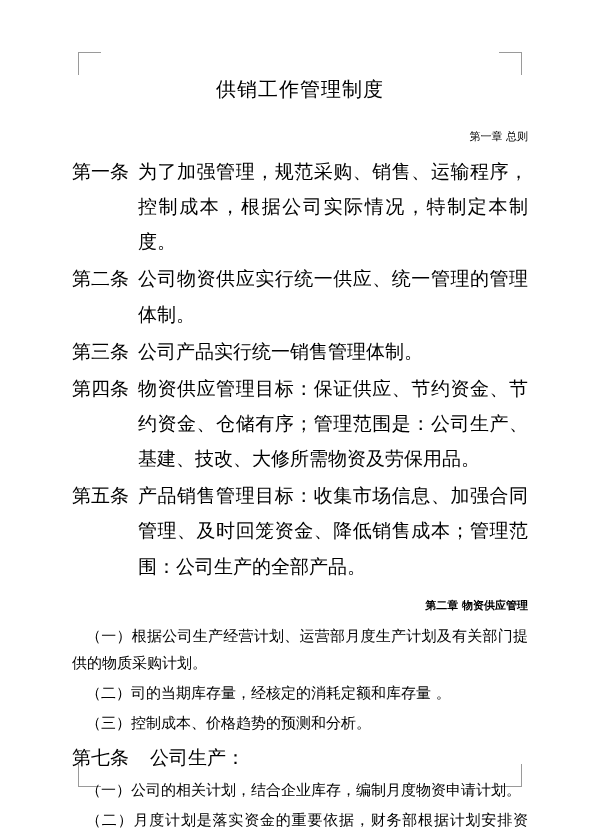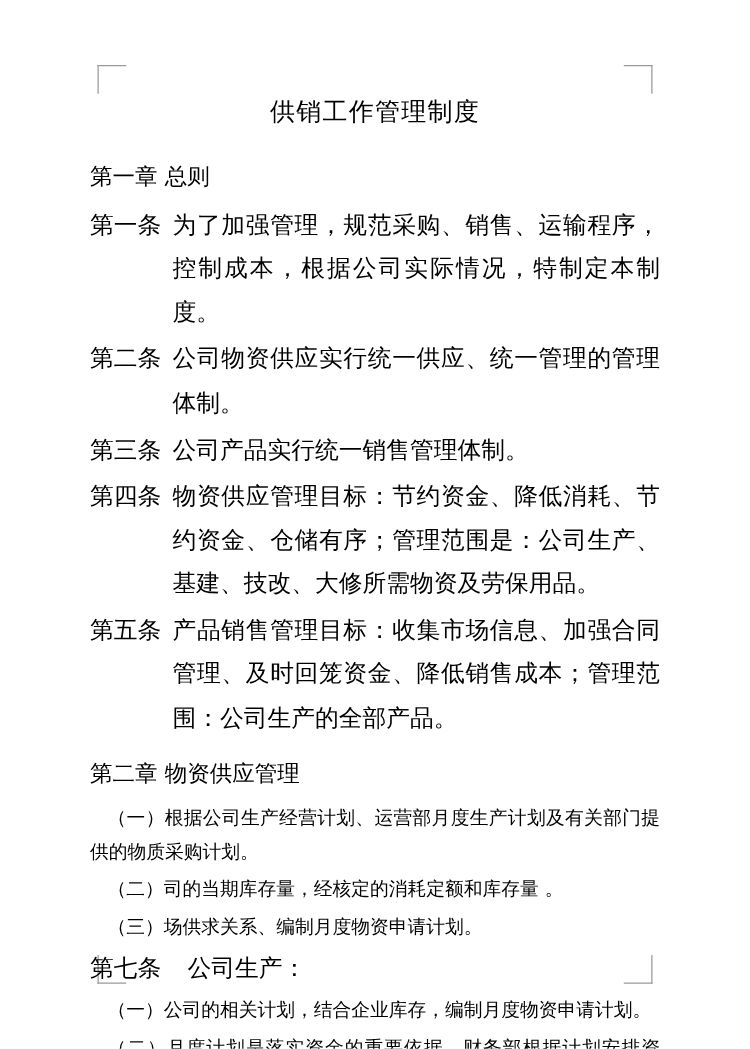--- a/index.html
+++ b/index.html
@@ -43,28 +43,29 @@
   }
   .doc-title {
     text-align: center;
     font-size: 20px;
     letter-spacing: 1px;
     margin: 14px 0 26px 0;
     font-weight: normal;
     font-family: "DejaVu Sans", "Liberation Sans", sans-serif;
   }
   .section-heading {
-    text-align: left;
-    font-size: 18px;
+    text-align: right;
+    font-size: 11px;
     margin: 6px 0 10px 0;
     font-family: "DejaVu Sans", "Liberation Sans", sans-serif;
   }
   .section-heading.second {
     margin-top: 14px;
     margin-bottom: 10px;
+    font-weight: bold;
   }
   .clause {
     display: flex;
     align-items: flex-start;
     font-size: 19px;
     line-height: 1.85;
     margin-bottom: 2px;
     font-family: "DejaVu Sans", "Liberation Sans", sans-serif;
   }
   .clause .label {
@@ -107,33 +108,33 @@
     <div class="clause">
       <span class="label">第二条</span>
       <span class="body">公司物资供应实行统一供应、统一管理的管理体制。</span>
     </div>
     <div class="clause">
       <span class="label">第三条</span>
       <span class="body">公司产品实行统一销售管理体制。</span>
     </div>
     <div class="clause">
       <span class="label">第四条</span>
-      <span class="body">物资供应管理目标：节约资金、降低消耗、节约资金、仓储有序；管理范围是：公司生产、基建、技改、大修所需物资及劳保用品。</span>
+      <span class="body">物资供应管理目标：保证供应、节约资金、节约资金、仓储有序；管理范围是：公司生产、基建、技改、大修所需物资及劳保用品。</span>
     </div>
     <div class="clause">
       <span class="label">第五条</span>
       <span class="body">产品销售管理目标：收集市场信息、加强合同管理、及时回笼资金、降低销售成本；管理范围：公司生产的全部产品。</span>
     </div>
 
     <div class="section-heading second">第二章   物资供应管理</div>
 
 
     <p class="para">（一）根据公司生产经营计划、运营部月度生产计划及有关部门提供的物质采购计划。</p>
     <p class="para">（二）司的当期库存量，经核定的消耗定额和库存量 。</p>
-    <p class="para">（三）场供求关系、编制月度物资申请计划。</p>
+    <p class="para">（三）控制成本、价格趋势的预测和分析。</p>
 
     <div class="clause wide">
       <span class="label">第七条</span>
       <span class="body">公司生产：</span>
     </div>
 
     <p class="para">（一）公司的相关计划，结合企业库存，编制月度物资申请计划。</p>
     <p class="para">（二）月度计划是落实资金的重要依据，财务部根据计划安排资金。</p>
 
     <div class="clause wide">

